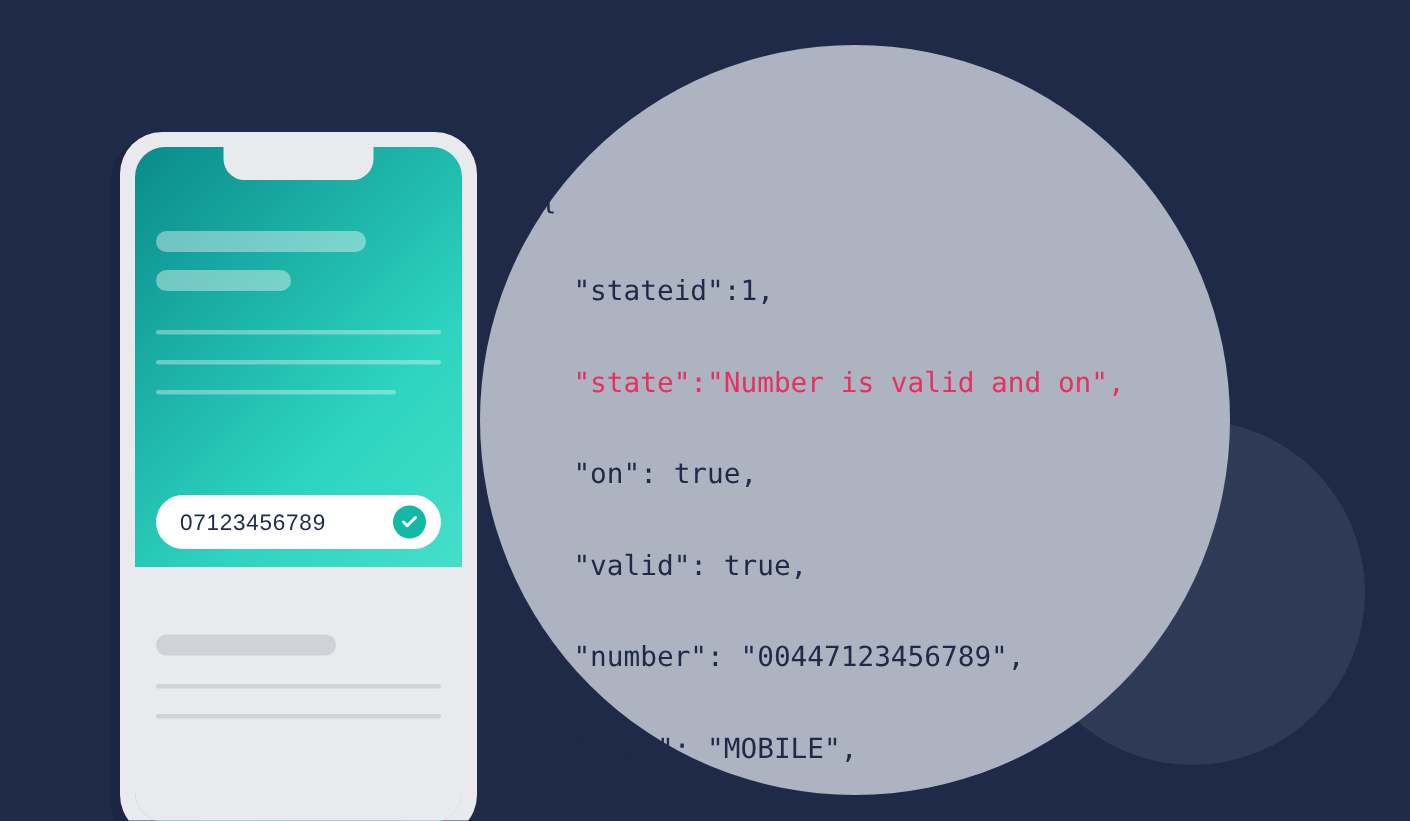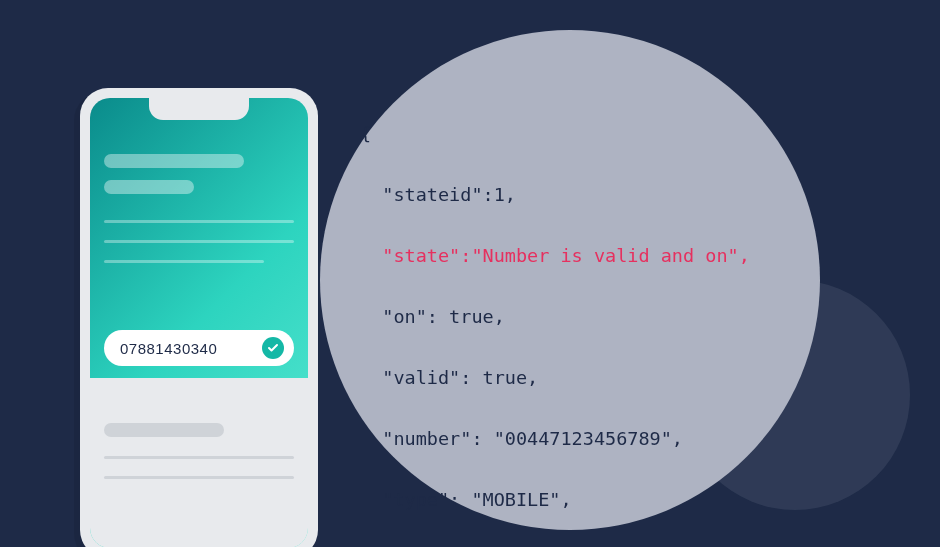--- a/index.html
+++ b/index.html
@@ -146,21 +146,21 @@
 
 <div class="phone">
   <div class="phone-screen">
     <div class="notch"></div>
     <div class="bar bar1"></div>
     <div class="bar bar2"></div>
     <div class="line line1"></div>
     <div class="line line2"></div>
     <div class="line line3"></div>
     <div class="input-pill">
-      <span>07881430340</span>
+      <span>07123456789</span>
       <div class="check-badge">
         <svg viewBox="0 0 24 24" fill="none" stroke="#fff" stroke-width="4" stroke-linecap="round" stroke-linejoin="round">
             <polyline points="20 6 9 17 4 12"></polyline>
           </svg>
       </div>
     </div>
     <div class="bottom-panel"></div>
     <div class="grey-bar gbar1"></div>
     <div class="gline gline1"></div>
     <div class="gline gline2"></div>

